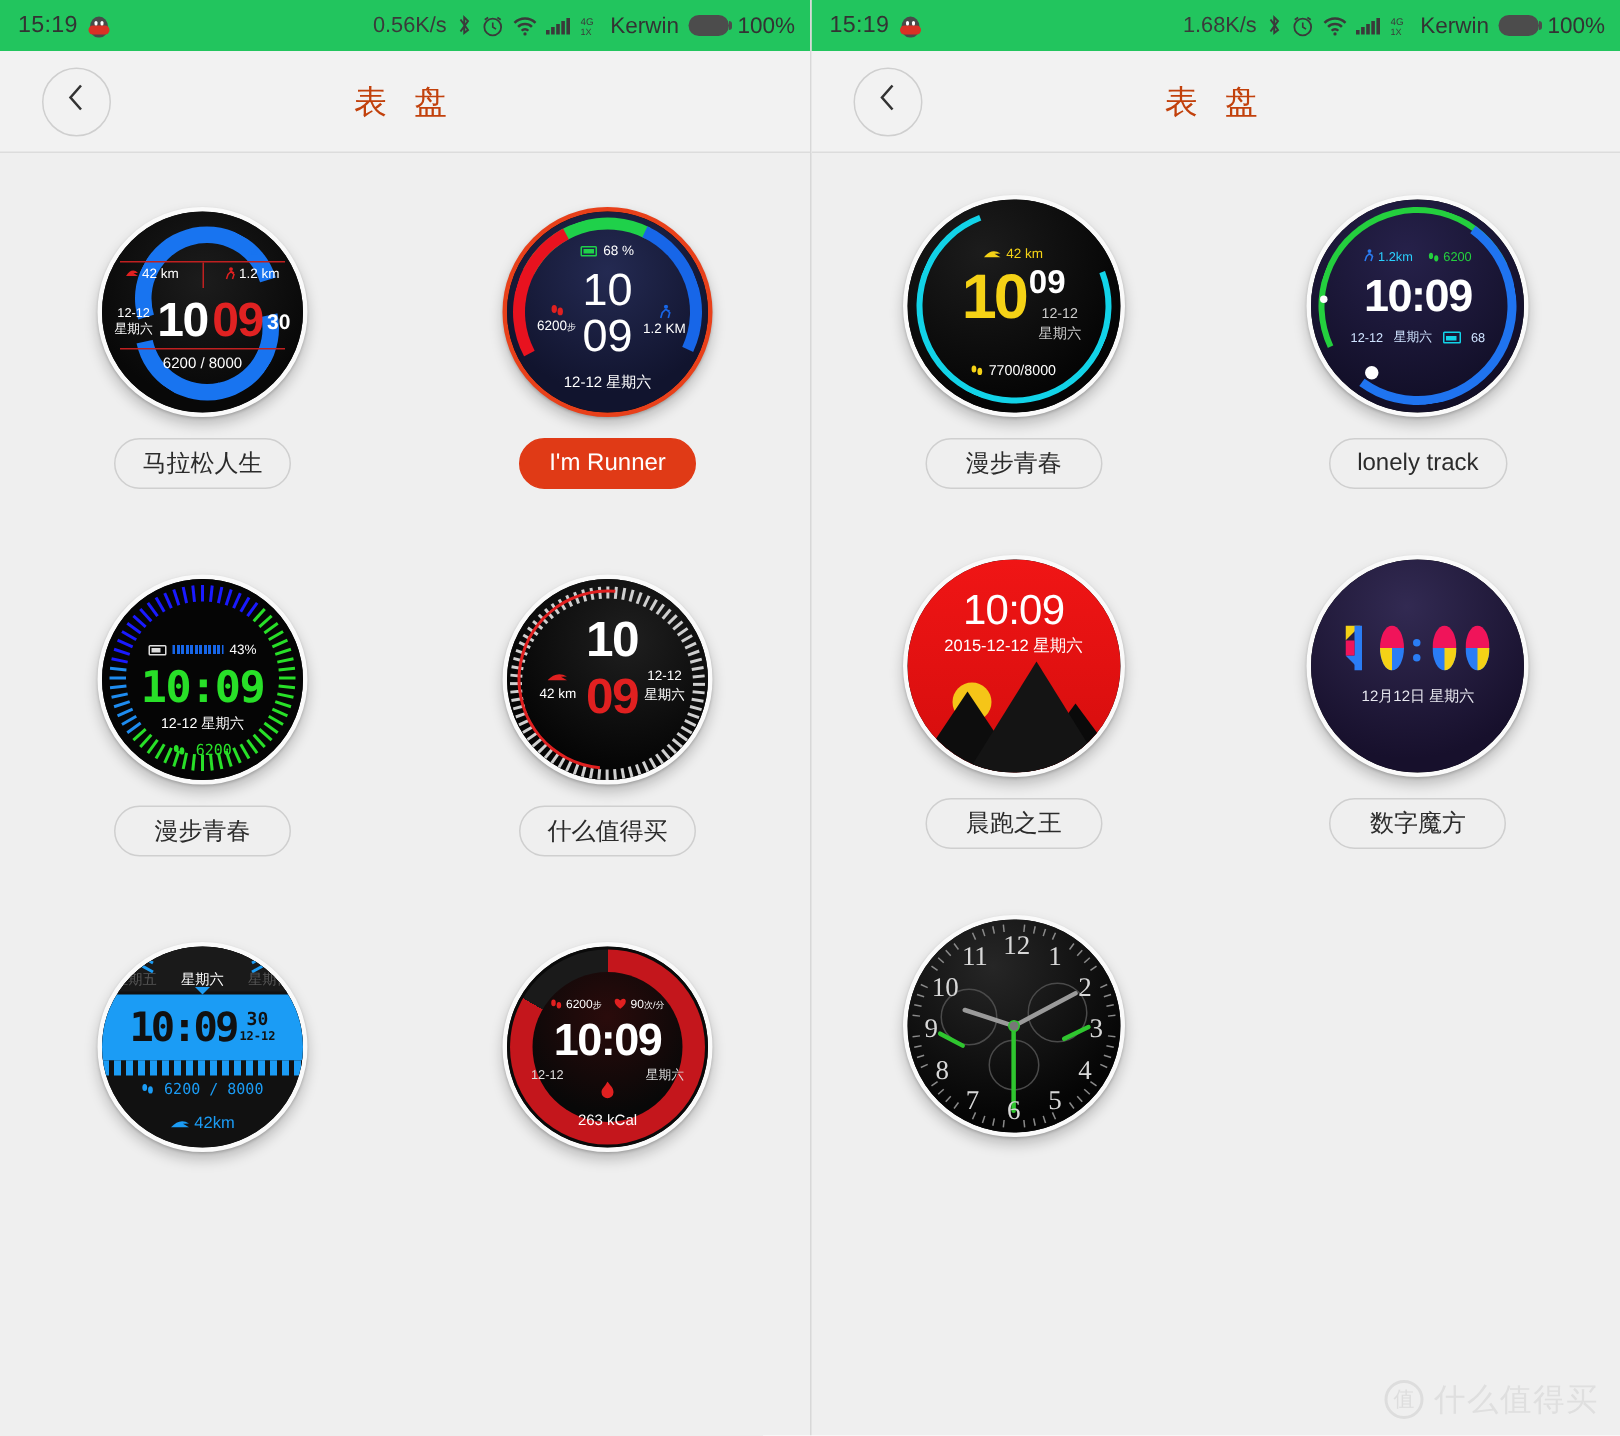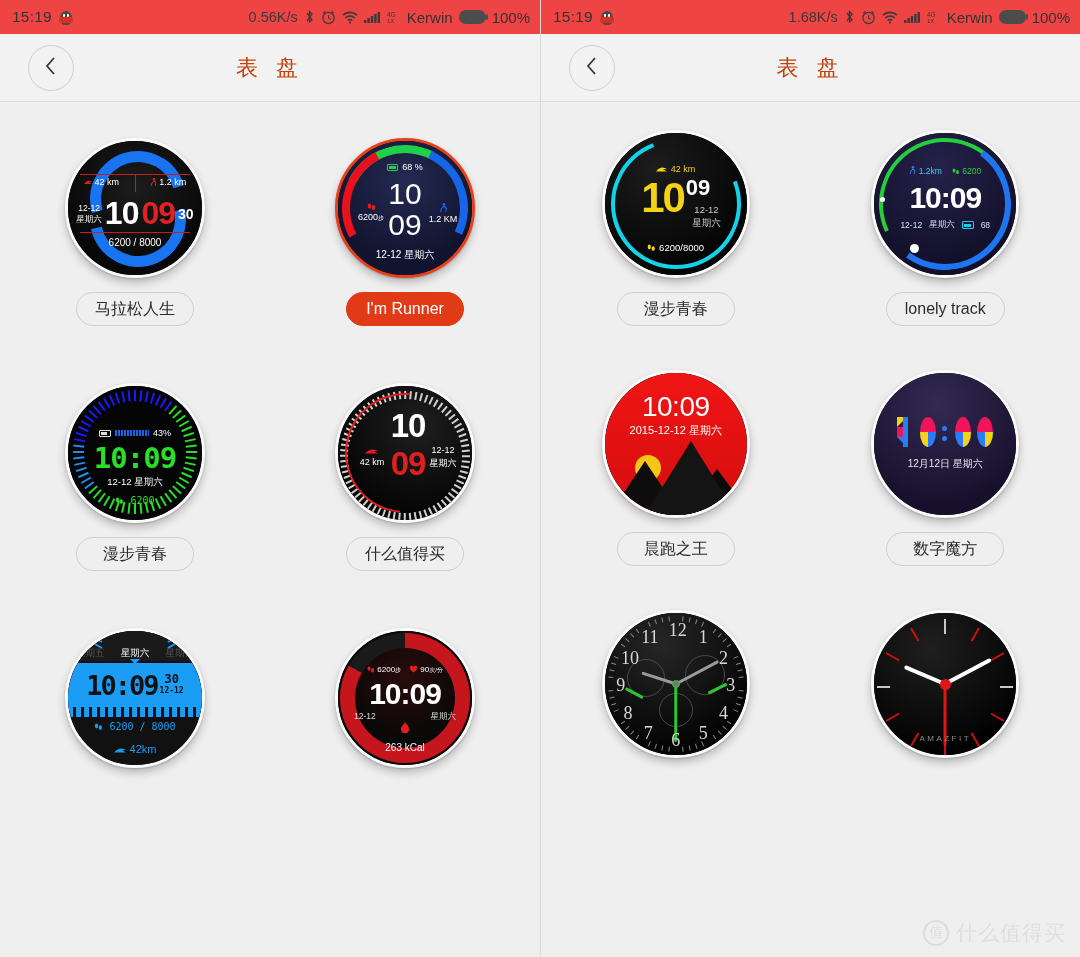--- a/index.html
+++ b/index.html
@@ -8,21 +8,21 @@
     background: #ffffff;
     font-family: "Liberation Sans", "DejaVu Sans", sans-serif;
     overflow: hidden;
   }
   .screens { display: flex; width: 1080px; height: 957px; }
   .panel { width: 540px; height: 957px; position: relative; background: #efefef; overflow: hidden; }
   .panel.right { border-left: 1px solid #d8d8d8; }
 
   
   .statusbar {
-    height: 34px; background: #ef4444;
+    height: 34px; background: #22c55e;
     display: flex; align-items: center;
     padding: 0 10px 0 12px;
     font-size: 15px; color: #3a3a3a;
     position: relative; z-index: 5;
   }
   .sb-left { display: flex; align-items: center; gap: 7px; }
   .sb-time { font-size: 15.5px; color: #333; letter-spacing: 0.2px; }
   .qq-icon { width: 14px; height: 17px; position: relative; display:inline-block; }
   .qq-icon .body {
     position:absolute; left:1px; top:2px; width:12px; height:14px;
@@ -744,21 +744,21 @@
               </div>
               <div class="dt">
                 <div>12-12</div>
                 <div>星期六</div>
               </div>
               <div class="st">
                 <svg width="9" height="8" viewBox="0 0 9 8" style="vertical-align:-1px">
                     <ellipse cx="2.3" cy="3" rx="1.6" ry="2.4" fill="#f5d216"></ellipse>
                     <ellipse cx="6.2" cy="4.6" rx="1.6" ry="2.4" fill="#f5d216"></ellipse>
                   </svg>
-                <span>6200/8000</span>
+                <span>7700/8000</span>
               </div>
             </div>
           </div>
         </div>
         <div class="label">漫步青春</div>
       </div>
 
       <div class="cell">
         <div class="watch-wrap">
           <div class="watch w-r">
@@ -922,45 +922,20 @@
                 <div class="num" style="left: 36.5px; top: 109.631px; width: 14px; text-align: center;">7</div>
                 <div class="num" style="left: 16.3686px; top: 89.5px; width: 14px; text-align: center;">8</div>
                 <div class="num" style="left: 9px; top: 62px; width: 14px; text-align: center;">9</div>
                 <div class="num" style="left: 16.3686px; top: 34.5px; width: 14px; text-align: center;">10</div>
                 <div class="num" style="left: 36.5px; top: 14.3686px; width: 14px; text-align: center;">11</div>
               </div>
           </div>
         </div>
       </div>
 
-      <div class="cell">
-        <div class="watch-wrap">
-          <div class="watch w-r">
-            <div class="face f12" id="f12">
-                <i class="mk" style="transform: translateX(-50%) rotate(330deg);"></i>
-                <i class="mk" style="transform: translateX(-50%) rotate(300deg);"></i>
-                <i class="mk wht" style="transform: translateX(-50%) rotate(270deg); height: 13px;"></i>
-                <i class="mk" style="transform: translateX(-50%) rotate(240deg);"></i>
-                <i class="mk" style="transform: translateX(-50%) rotate(210deg);"></i>
-                <i class="mk" style="transform: translateX(-50%) rotate(180deg);"></i>
-                <i class="mk" style="transform: translateX(-50%) rotate(150deg);"></i>
-                <i class="mk" style="transform: translateX(-50%) rotate(120deg);"></i>
-                <i class="mk wht" style="transform: translateX(-50%) rotate(90deg); height: 13px;"></i>
-                <i class="mk" style="transform: translateX(-50%) rotate(60deg);"></i>
-                <i class="mk" style="transform: translateX(-50%) rotate(30deg);"></i>
-                <i class="mk wht" style="transform: translateX(-50%) rotate(0deg);"></i>
-              <div class="hand" style="width:4px;height:44px;background:#fff;transform:translateX(-50%) rotate(-67deg)"></div>
-              <div class="hand" style="width:4px;height:52px;background:#fff;transform:translateX(-50%) rotate(62deg)"></div>
-              <div class="hand" style="width:3px;height:62px;background:#e01515;transform:translateX(-50%) rotate(180deg)"></div>
-              <div class="pin"></div>
-              <div class="brand">AMAZFIT</div>
-            </div>
-          </div>
-        </div>
-      </div>
 
     </div>
 
     <div class="watermark">
       <span class="logo">值</span>
       <span class="txt">什么值得买</span>
     </div>
   </div>
 
 </div>

